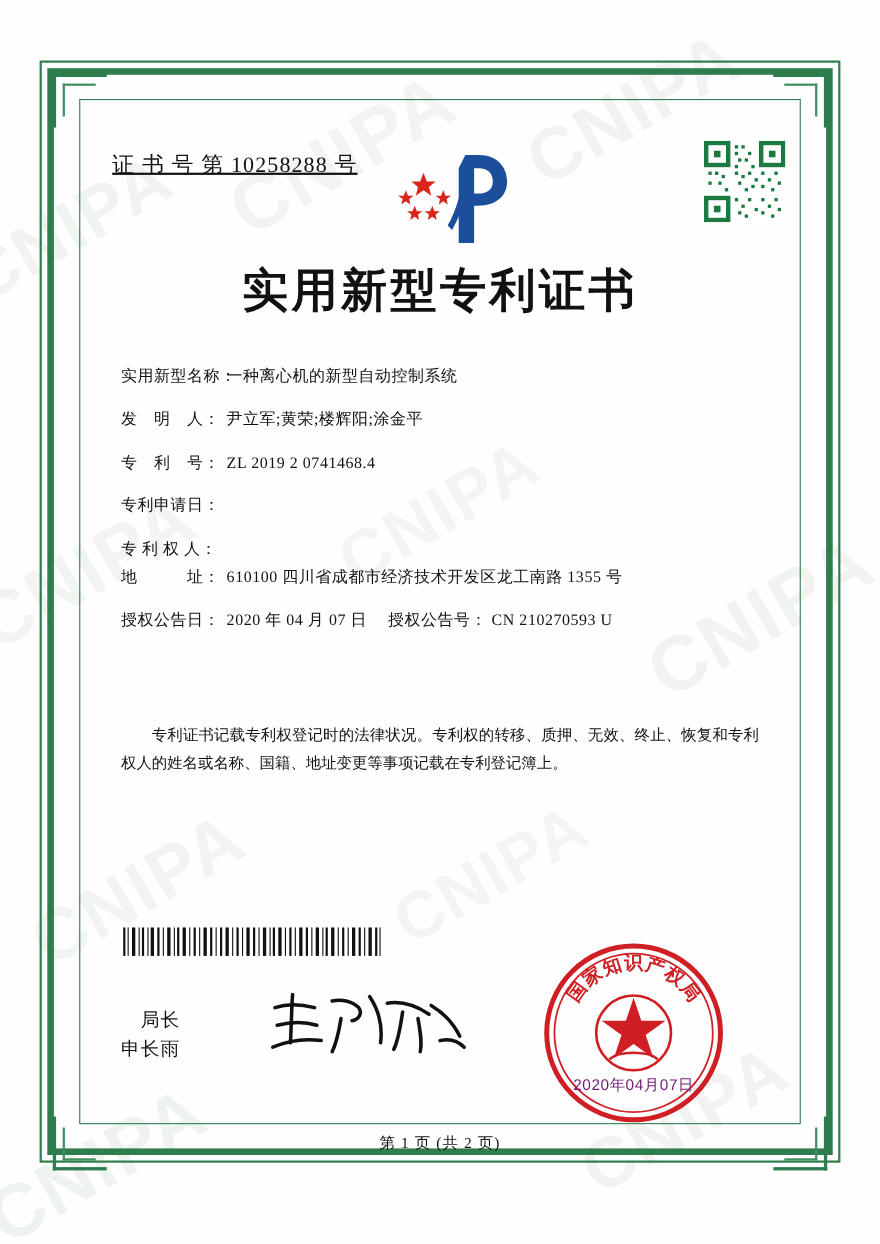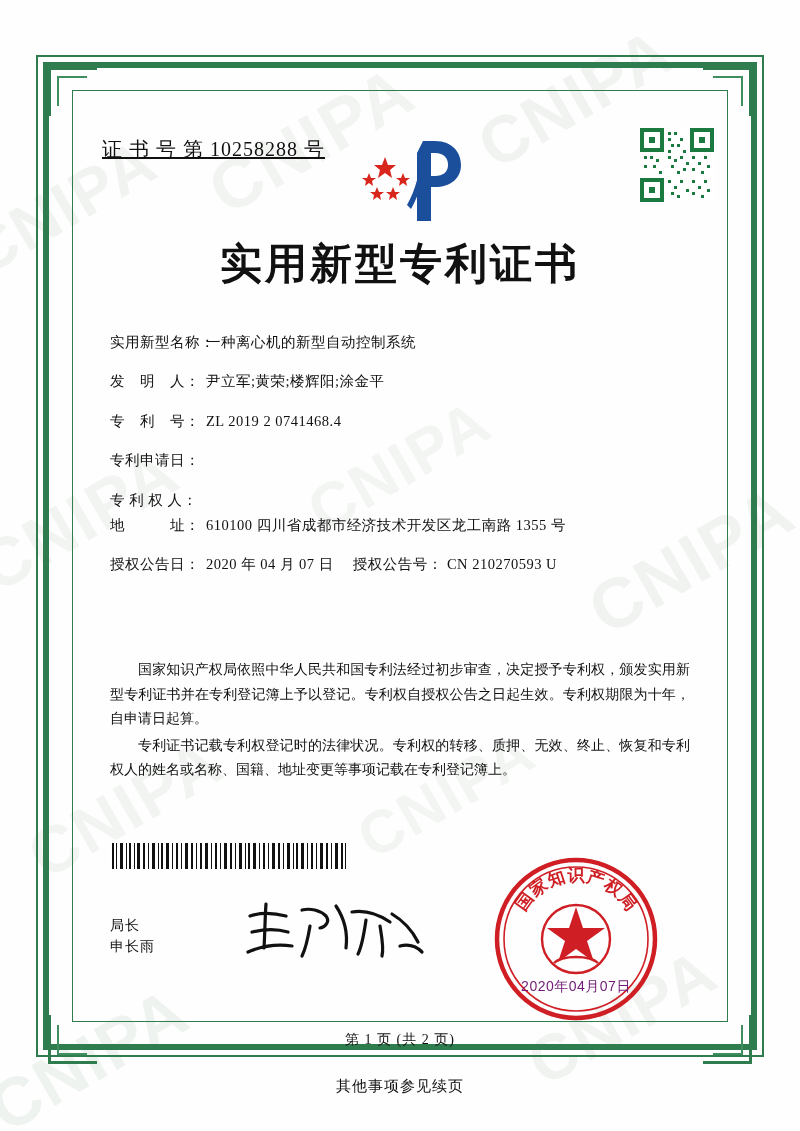--- a/index.html
+++ b/index.html
@@ -189,24 +189,25 @@
     top: 843px;
     width: 238px;
     height: 26px;
   }
 
   
   .sig-label {
     position: absolute;
     left: 110px;
     top: 915px;
-    font-size: 14px;
+    font-size: 17px;
     line-height: 1.5;
     color: #111;
     letter-spacing: 1px;
+    text-align: right;
   }
   .signature {
     position: absolute;
     left: 240px;
     top: 896px;
     width: 190px;
     height: 70px;
   }
 
   
@@ -382,21 +383,20 @@
       <div class="field-value">
         <span>2020 年 04 月 07 日</span>
         <span class="inline-extra">授权公告号：</span>
         <span>CN 210270593 U</span>
       </div>
     </div>
 
   </div>
 
   <div class="para-block">
-    <p>国家知识产权局依照中华人民共和国专利法经过初步审查，决定授予专利权，颁发实用新型专利证书并在专利登记簿上予以登记。专利权自授权公告之日起生效。专利权期限为十年，自申请日起算。</p>
     <p>专利证书记载专利权登记时的法律状况。专利权的转移、质押、无效、终止、恢复和专利权人的姓名或名称、国籍、地址变更等事项记载在专利登记簿上。</p>
   </div>
 
   <div class="barcode">
     <svg width="238" height="26" viewBox="0 0 238 26" aria-hidden="true">
       <rect width="238" height="26" fill="#ffffff"></rect>
       <g fill="#111111">
         <rect x="2" y="0" width="2" height="26"></rect>
           <rect x="6" y="0" width="1" height="26"></rect>
         <rect x="10" y="0" width="3" height="26"></rect>
@@ -492,15 +492,14 @@
         <text x="84" y="26" text-anchor="middle" transform="rotate(0 84 84)">识</text>
         <text x="84" y="26" text-anchor="middle" transform="rotate(18 84 84)">产</text>
         <text x="84" y="26" text-anchor="middle" transform="rotate(36 84 84)">权</text>
         <text x="84" y="26" text-anchor="middle" transform="rotate(54 84 84)">局</text>
       </g>
     </svg>
   </div>
   <div class="seal-date">2020年04月07日</div>
 
   <div class="page-num">第 1 页 (共 2 页)</div>
-  <div class="footer-note">其他事项参见续页</div>
 
 </div>
 
 </body></html>

